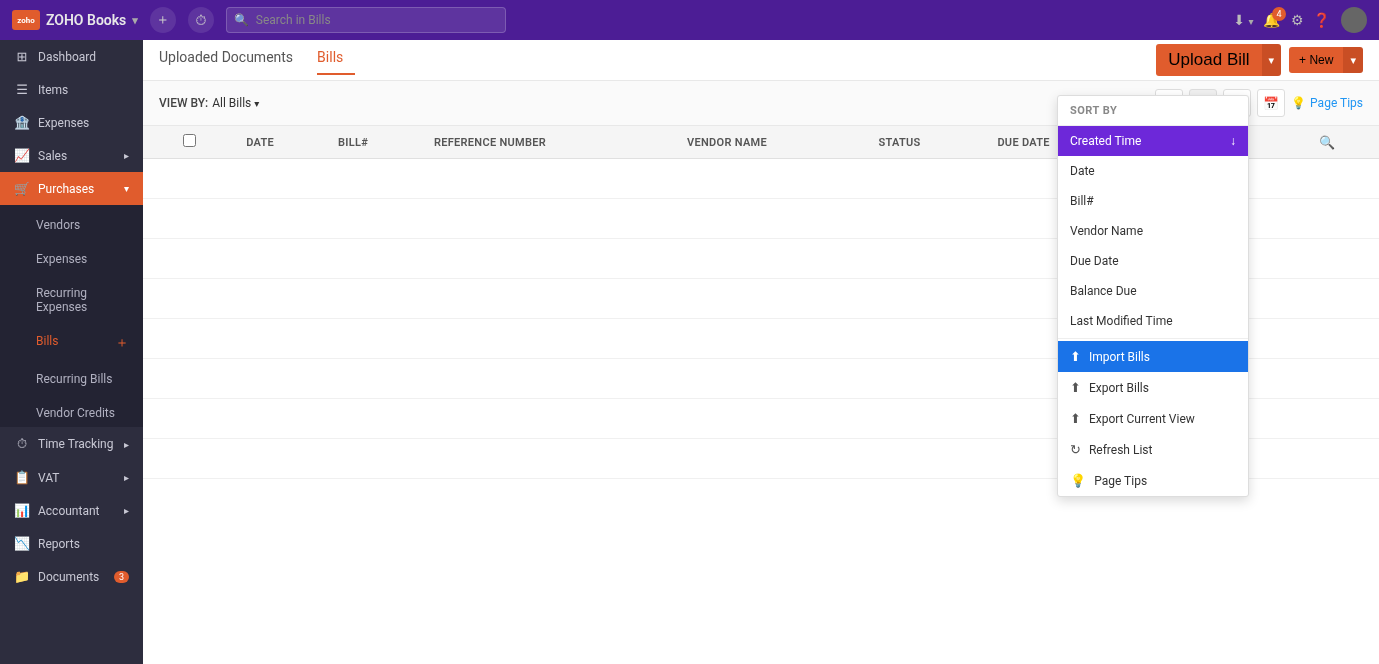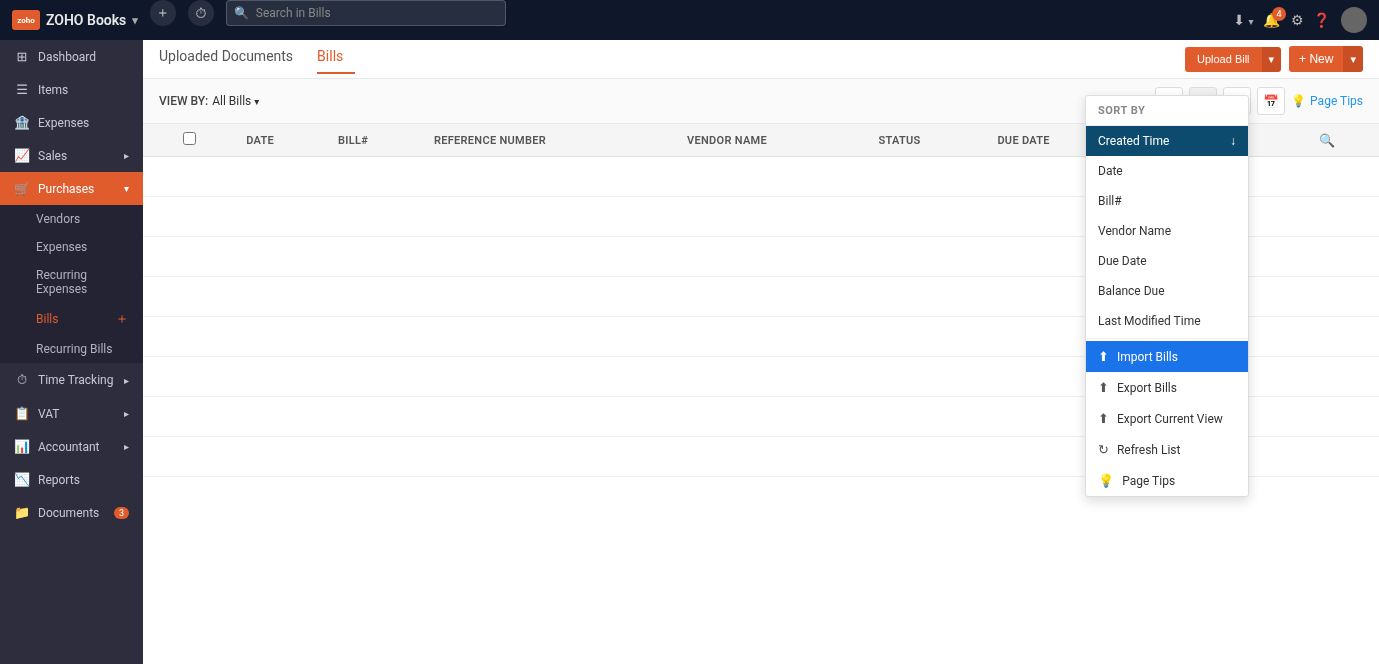--- a/index.html
+++ b/index.html
@@ -1,79 +1,79 @@
 <!DOCTYPE html>
 <html><head>
   <meta charset="utf-8">
   <style>
     * { box-sizing: border-box; margin: 0; padding: 0; }
     body { font-family: -apple-system, BlinkMacSystemFont, 'Segoe UI', Roboto, sans-serif; font-size: 13px; background: #f5f5f5; display: flex; flex-direction: column; height: 664px; overflow: hidden; }
 
     
-    .topbar { height: 40px; background: #0f172a; display: flex; padding: 0 12px; gap: 12px; flex-shrink: 0; }
+    .topbar { height: 40px; background: #4c1d95; display: flex; align-items: center; padding: 0 12px; gap: 12px; flex-shrink: 0; }
     .logo { display: flex; align-items: center; gap: 6px; color: #e8e8e8; font-size: 14px; font-weight: 600; }
     .logo-icon { width: 28px; height: 20px; background: #e05c2d; border-radius: 3px; display: flex; align-items: center; justify-content: center; color: white; font-size: 9px; font-weight: bold; }
     .logo-chevron { color: #aaa; font-size: 11px; }
     .topbar-btn { width: 26px; height: 26px; background: rgba(255,255,255,0.1); border-radius: 50%; display: flex; align-items: center; justify-content: center; color: #ccc; cursor: pointer; border: none; font-size: 14px; }
     .search-box { flex: 1; max-width: 280px; height: 26px; background: rgba(255,255,255,0.1); border: 1px solid rgba(255,255,255,0.2); border-radius: 4px; display: flex; align-items: center; padding: 0 8px; gap: 6px; color: #aaa; font-size: 12px; cursor: text; }
     .topbar-right { margin-left: auto; display: flex; align-items: center; gap: 10px; }
     .topbar-icon { color: #bbb; font-size: 14px; cursor: pointer; position: relative; }
     .badge { position: absolute; top: -5px; right: -5px; background: #e05c2d; color: white; border-radius: 50%; width: 14px; height: 14px; font-size: 9px; display: flex; align-items: center; justify-content: center; }
     .avatar { width: 26px; height: 26px; background: #666; border-radius: 50%; }
 
     
     .main-layout { display: flex; flex: 1; overflow: hidden; }
 
     
     .sidebar { width: 143px; background: #2d2d3e; color: #c8c8d4; flex-shrink: 0; overflow-y: auto; }
     .sidebar-item { display: flex; align-items: center; gap: 8px; padding: 9px 14px; cursor: pointer; font-size: 12px; color: #c8c8d4; }
     .sidebar-item.section-active { background: #e05c2d; color: white; }
     .sidebar-item .item-icon { font-size: 13px; width: 16px; text-align: center; }
     .sidebar-item .chevron { margin-left: auto; font-size: 10px; }
     .sidebar-sub { background: #232333; }
-    .sidebar-sub-item { padding: 7px 14px 7px 36px; font-size: 12px; color: #b0b0c0; cursor: pointer; display: flex; align-items: center; justify-content: space-between; }
+    .sidebar-sub-item { padding: 13px 14px 7px 36px; font-size: 12px; color: #b0b0c0; cursor: pointer; display: flex; align-items: flex-start; justify-content: space-between; }
     .sidebar-sub-item.active { color: #e05c2d; }
     .sidebar-sub-item .plus-icon { color: #e05c2d; font-size: 14px; }
     .sidebar-badge { background: #e05c2d; color: white; border-radius: 10px; font-size: 9px; padding: 1px 5px; margin-left: auto; }
 
     
     .content { flex: 1; background: #fff; display: flex; flex-direction: column; overflow: hidden; }
 
     
     .content-header { padding: 4px 16px; border-bottom: 1px solid #e8e8e8; display: flex; align-items: center; gap: 0; }
     .tab-link { font-size: 14px; color: #555; padding: 4px 12px 8px 0; margin-right: 12px; cursor: pointer; text-decoration: none; border-bottom: 2px solid transparent; }
     .tab-link.active { color: #e05c2d; border-bottom: 2px solid #e05c2d; }
     .header-actions { margin-left: auto; display: flex; align-items: center; gap: 8px; }
-    .btn-upload { background: #e05c2d; color: #ffffff; border: none; padding: 6px 12px; border-radius: 3px 0 0 3px; font-size: 11px; cursor: pointer; font-weight: 500; }
+    .btn-upload { background: #e05c2d; color: #000000; border: none; padding: 6px 12px; border-radius: 3px 0 0 3px; font-size: 17px; cursor: pointer; font-weight: 500; }
     .btn-upload-chevron { background: #c94e24; color: white; border: none; padding: 6px 7px; border-radius: 0 3px 3px 0; font-size: 11px; cursor: pointer; }
-    .btn-new { background: #e05c2d; color: #ffffff; border: none; padding: 6px 10px; border-radius: 3px 0 0 3px; font-size: 12px; cursor: pointer; font-weight: 500; }
+    .btn-new { background: #e05c2d; color: #000000; border: none; padding: 6px 10px; border-radius: 3px 0 0 3px; font-size: 12px; cursor: pointer; font-weight: 500; }
     .btn-new-chevron { background: #c94e24; color: white; border: none; padding: 6px 7px; border-radius: 0 3px 3px 0; font-size: 11px; cursor: pointer; }
     .btn-group { display: flex; }
 
     
     .toolbar { padding: 8px 16px; border-bottom: 1px solid #e8e8e8; display: flex; align-items: center; gap: 8px; background: #fafafa; }
     .view-by { font-size: 12px; color: #666; display: flex; align-items: flex-start; gap: 4px; }
     .view-by-label { font-weight: 500; color: #444; }
     .view-by-select { display: flex; align-items: center; gap: 3px; color: #333; cursor: pointer; font-size: 12px; }
     .toolbar-right { margin-left: auto; display: flex; align-items: center; gap: 6px; }
     .toolbar-icon-btn { width: 28px; height: 28px; border: 1px solid #ddd; border-radius: 3px; background: white; display: flex; align-items: center; justify-content: center; cursor: pointer; color: #555; font-size: 13px; }
     .toolbar-icon-btn.active { background: #f0f0f0; }
     .page-tips-btn { display: flex; align-items: center; gap: 4px; color: #2196f3; font-size: 12px; cursor: pointer; }
 
     
     .table-container { flex: 1; overflow: auto; }
     .bills-table { width: 100%; border-collapse: collapse; }
     .bills-table th { background: #f5f5f5; border-bottom: 1px solid #e0e0e0; padding: 8px 10px; text-align: left; font-size: 11px; font-weight: 600; color: #555; text-transform: uppercase; letter-spacing: 0.3px; white-space: nowrap; }
     .bills-table td { padding: 8px 10px; border-bottom: 1px solid #f0f0f0; font-size: 12px; color: #444; }
     .bills-table th:first-child, .bills-table td:first-child { width: 30px; padding-left: 14px; }
     .search-icon-col { color: #aaa; font-size: 13px; cursor: pointer; }
-    .sort-dropdown { position: absolute; top: 95px; right: 130px; width: 164px; background: white; border: 1px solid #ddd; border-radius: 3px; box-shadow: 0 4px 12px rgba(0,0,0,0.15); z-index: 200; }
+    .sort-dropdown { position: absolute; top: 95px; right: 130px; width: 192px; background: white; border: 1px solid #ddd; border-radius: 3px; box-shadow: 0 4px 12px rgba(0,0,0,0.15); z-index: 200; }
     .sort-dropdown-header { padding: 8px 12px; font-size: 11px; font-weight: 700; color: #888; text-transform: uppercase; letter-spacing: 0.5px; border-bottom: 1px solid #eee; }
     .sort-item { padding: 8px 12px; font-size: 12px; color: #333; cursor: pointer; display: flex; align-items: center; gap: 6px; }
-    .sort-item.selected { background: #0c4a6e; color: white; }
+    .sort-item.selected { background: #6d28d9; color: white; }
     .dropdown-divider { height: 1px; background: #eee; margin: 2px 0; }
     .action-item { padding: 8px 12px; font-size: 12px; color: #333; cursor: pointer; display: flex; align-items: center; gap: 8px; }
     .action-item.selected { background: #1a73e8; color: white; }
     .action-icon { font-size: 13px; color: #555; }
     .action-item.selected .action-icon { color: white; }
   </style>
 </head>
 <body>
 
 <div class="topbar">
@@ -136,20 +136,23 @@
       </div>
       <div class="sidebar-sub-item">
         <span>Recurring Expenses</span>
       </div>
       <div class="sidebar-sub-item active">
         <span>Bills</span>
         <span class="plus-icon">＋</span>
       </div>
       <div class="sidebar-sub-item">
         <span>Recurring Bills</span>
+      </div>
+      <div class="sidebar-sub-item">
+        <span>Vendor Credits</span>
       </div>
     </div>
     <div class="sidebar-item">
       <span class="item-icon">⏱</span>
       <span>Time Tracking</span>
       <span class="chevron">▸</span>
     </div>
     <div class="sidebar-item">
       <span class="item-icon">📋</span>
       <span>VAT</span>

